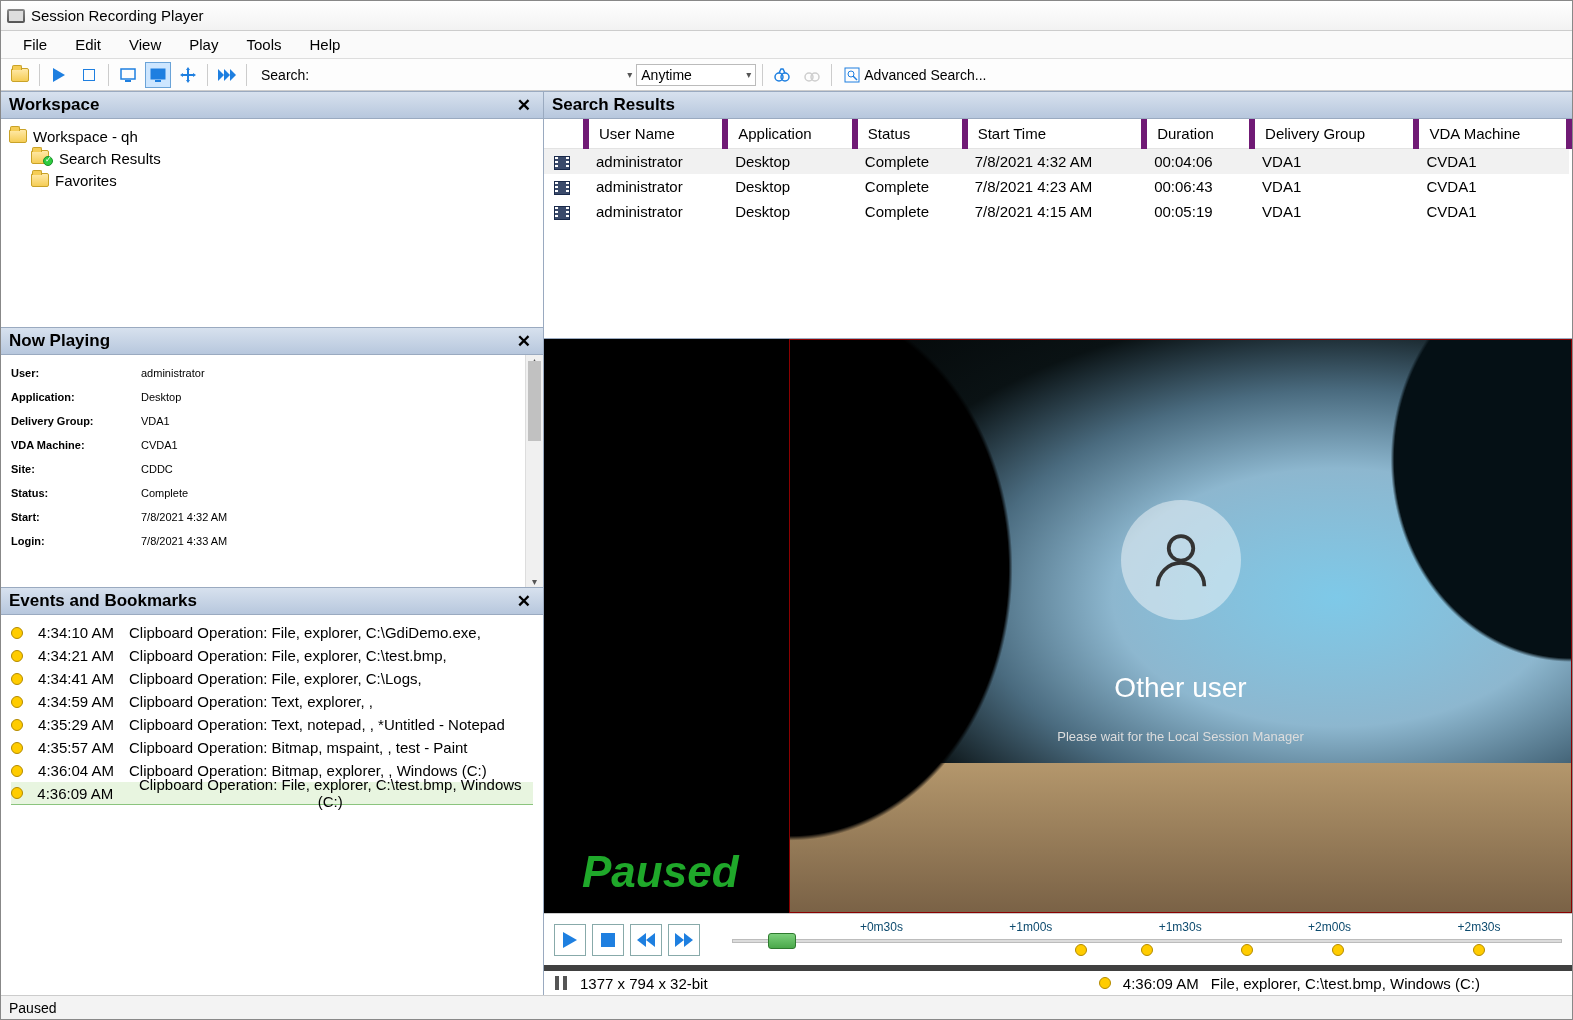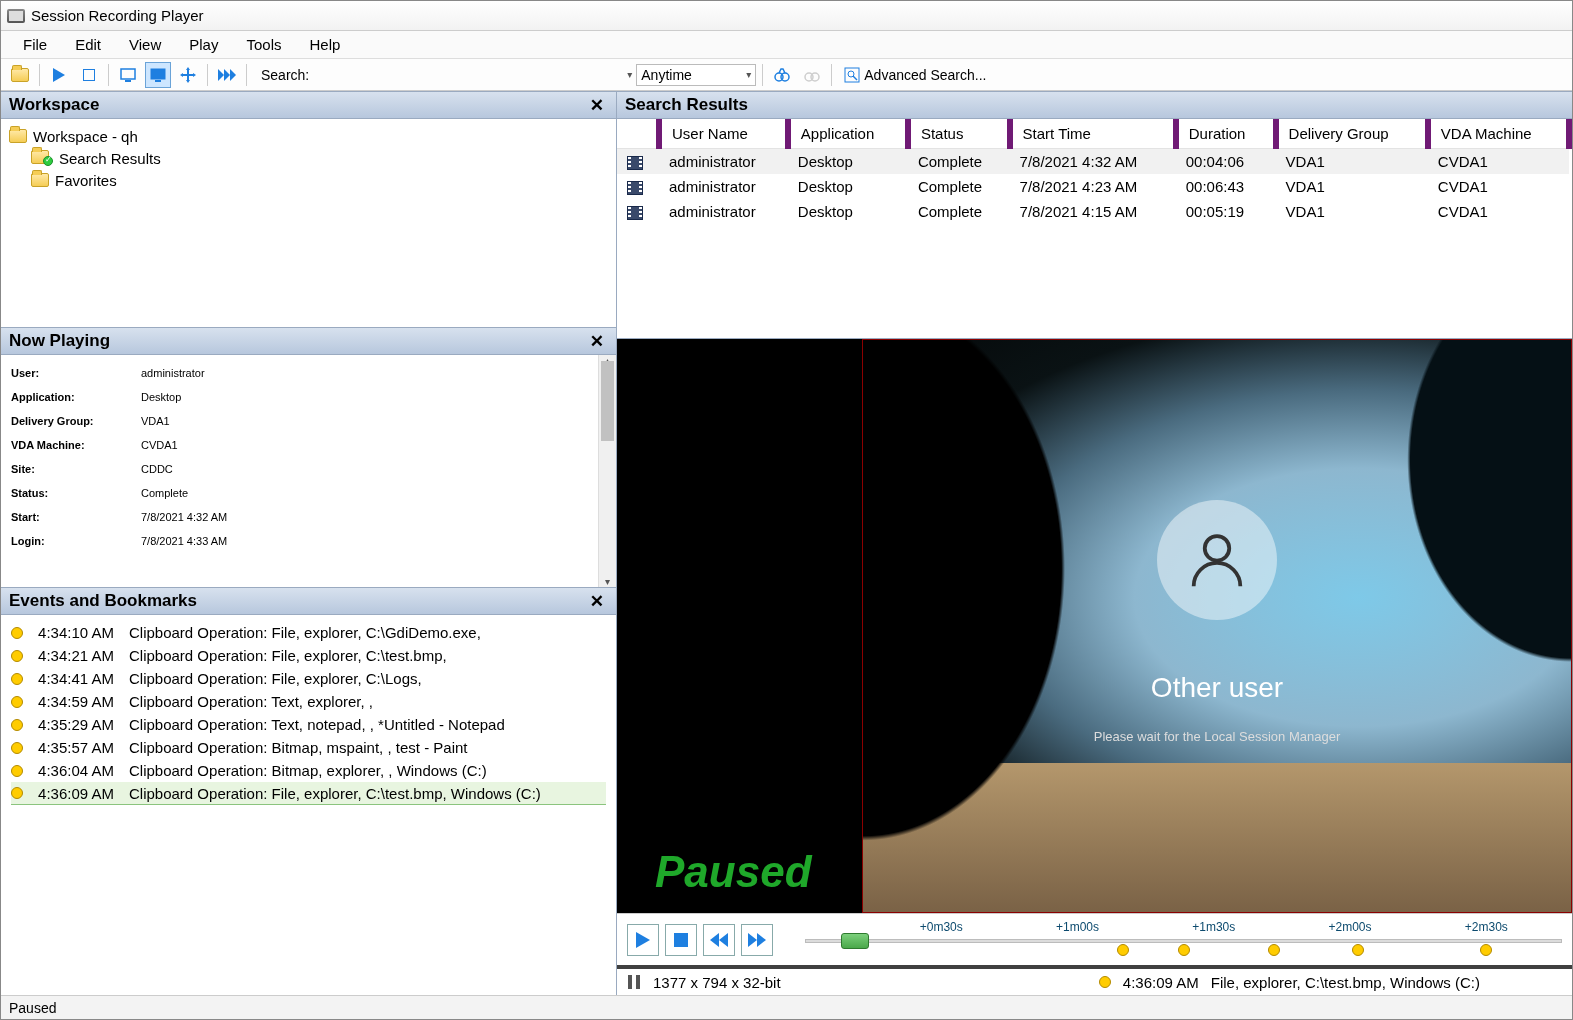--- a/index.html
+++ b/index.html
@@ -18,21 +18,21 @@
 .toolbar { display: flex; align-items: center; height: 32px; background: #fdfdfd; border-bottom: 1px solid #ccc; padding: 0 6px; gap: 4px; font-size: 14px; }
 .tbtn { width: 26px; height: 26px; display:flex; align-items:center; justify-content:center; border: 1px solid transparent; }
 .sep { width:1px; height:22px; background:#ccc; margin:0 2px; }
 .searchbox { flex:0 0 310px; border:none; background:transparent; height:22px; }
 .dd { border:1px solid #bbb; height:22px; padding:0 18px 0 4px; min-width:120px; display:flex; align-items:center; position:relative; background:#fff;}
 .dd::after { content:"▾"; position:absolute; right:4px; font-size:10px; color:#555;}
 .advsearch { display:flex; align-items:center; gap:4px; padding:0 6px; }
 
 
 .main { flex:1; display:flex; min-height:0; }
-.leftcol { width:616px; display:flex; flex-direction:column; border-right:1px solid #9aaac0; }
+.leftcol { width:543px; display:flex; flex-direction:column; border-right:1px solid #9aaac0; }
 .rightcol { flex:1; display:flex; flex-direction:column; min-width:0;}
 
 .panel-header { display:flex; align-items:center; justify-content:space-between; height:28px; background:linear-gradient(#d7e1ee,#b7c7dd); border-top:1px solid #9aaac0; border-bottom:1px solid #9aaac0; padding:0 8px; font-weight:bold; font-size:17px; }
 .panel-header .close { font-family: Arial; font-weight:bold; cursor:default; padding:0 4px;}
 
 
 .workspace-body { flex:0 0 208px; background:#fff; padding:6px 8px; overflow:auto; font-size:15px;}
 .tree-row { display:flex; align-items:center; gap:6px; height:22px; }
 .indent1 { margin-left: 22px; }
 .folder-icon { width:18px; height:14px; background:linear-gradient(#ffe9a8,#f5cd56); border:1px solid #c9a227; border-radius:2px; position:relative;}
@@ -82,21 +82,21 @@
 
 
 .controls { height:52px; background:#fff; border-top:1px solid #ccc; display:flex; align-items:center; padding:0 10px; gap:6px; font-size:14px; position:relative;}
 .pbtn { width:32px; height:32px; border:1px solid #8aa; display:flex; align-items:center; justify-content:center; background:#fff;}
 .slider-wrap { flex:1; margin-left:26px; position:relative; height:32px;}
 .slider-track { position:absolute; left:0; right:0; top:15px; height:4px; background:#dcdcdc; border:1px solid #bcbcbc;}
 .slider-thumb { position:absolute; top:9px; left:36px; width:28px; height:16px; background:linear-gradient(#7cd07c,#4aa84a); border:1px solid #2e7a2e; border-radius:3px;}
 .tick-label { position:absolute; top:-4px; font-size:12px; color:#0c4a6e; transform:translateX(-50%);}
 .marker-dot { position:absolute; top:50%; width:12px; height:12px; background:#ffcc00; border:1px solid #b38a00; border-radius:50%; transform:translate(-50%, 4px);}
 
-.infobar { height:30px; background:#fff; border-top:4px solid #404040; display:flex; align-items:center; padding:0 10px; gap:12px; font-size:15px;}
+.infobar { height:30px; background:#fff; border-top:6px solid #404040; display:flex; align-items:center; padding:0 10px; gap:12px; font-size:15px;}
 .statusbar { height:24px; background:#f3f3f3; border-top:1px solid #ccc; padding:0 8px; display:flex; align-items:center; font-size:14px;}
 
 svg { display:block;}
 </style>
 </head>
 <body>
 
 <div class="titlebar">
   <span class="icon"></span>
   <span>Session Recording Player</span>

